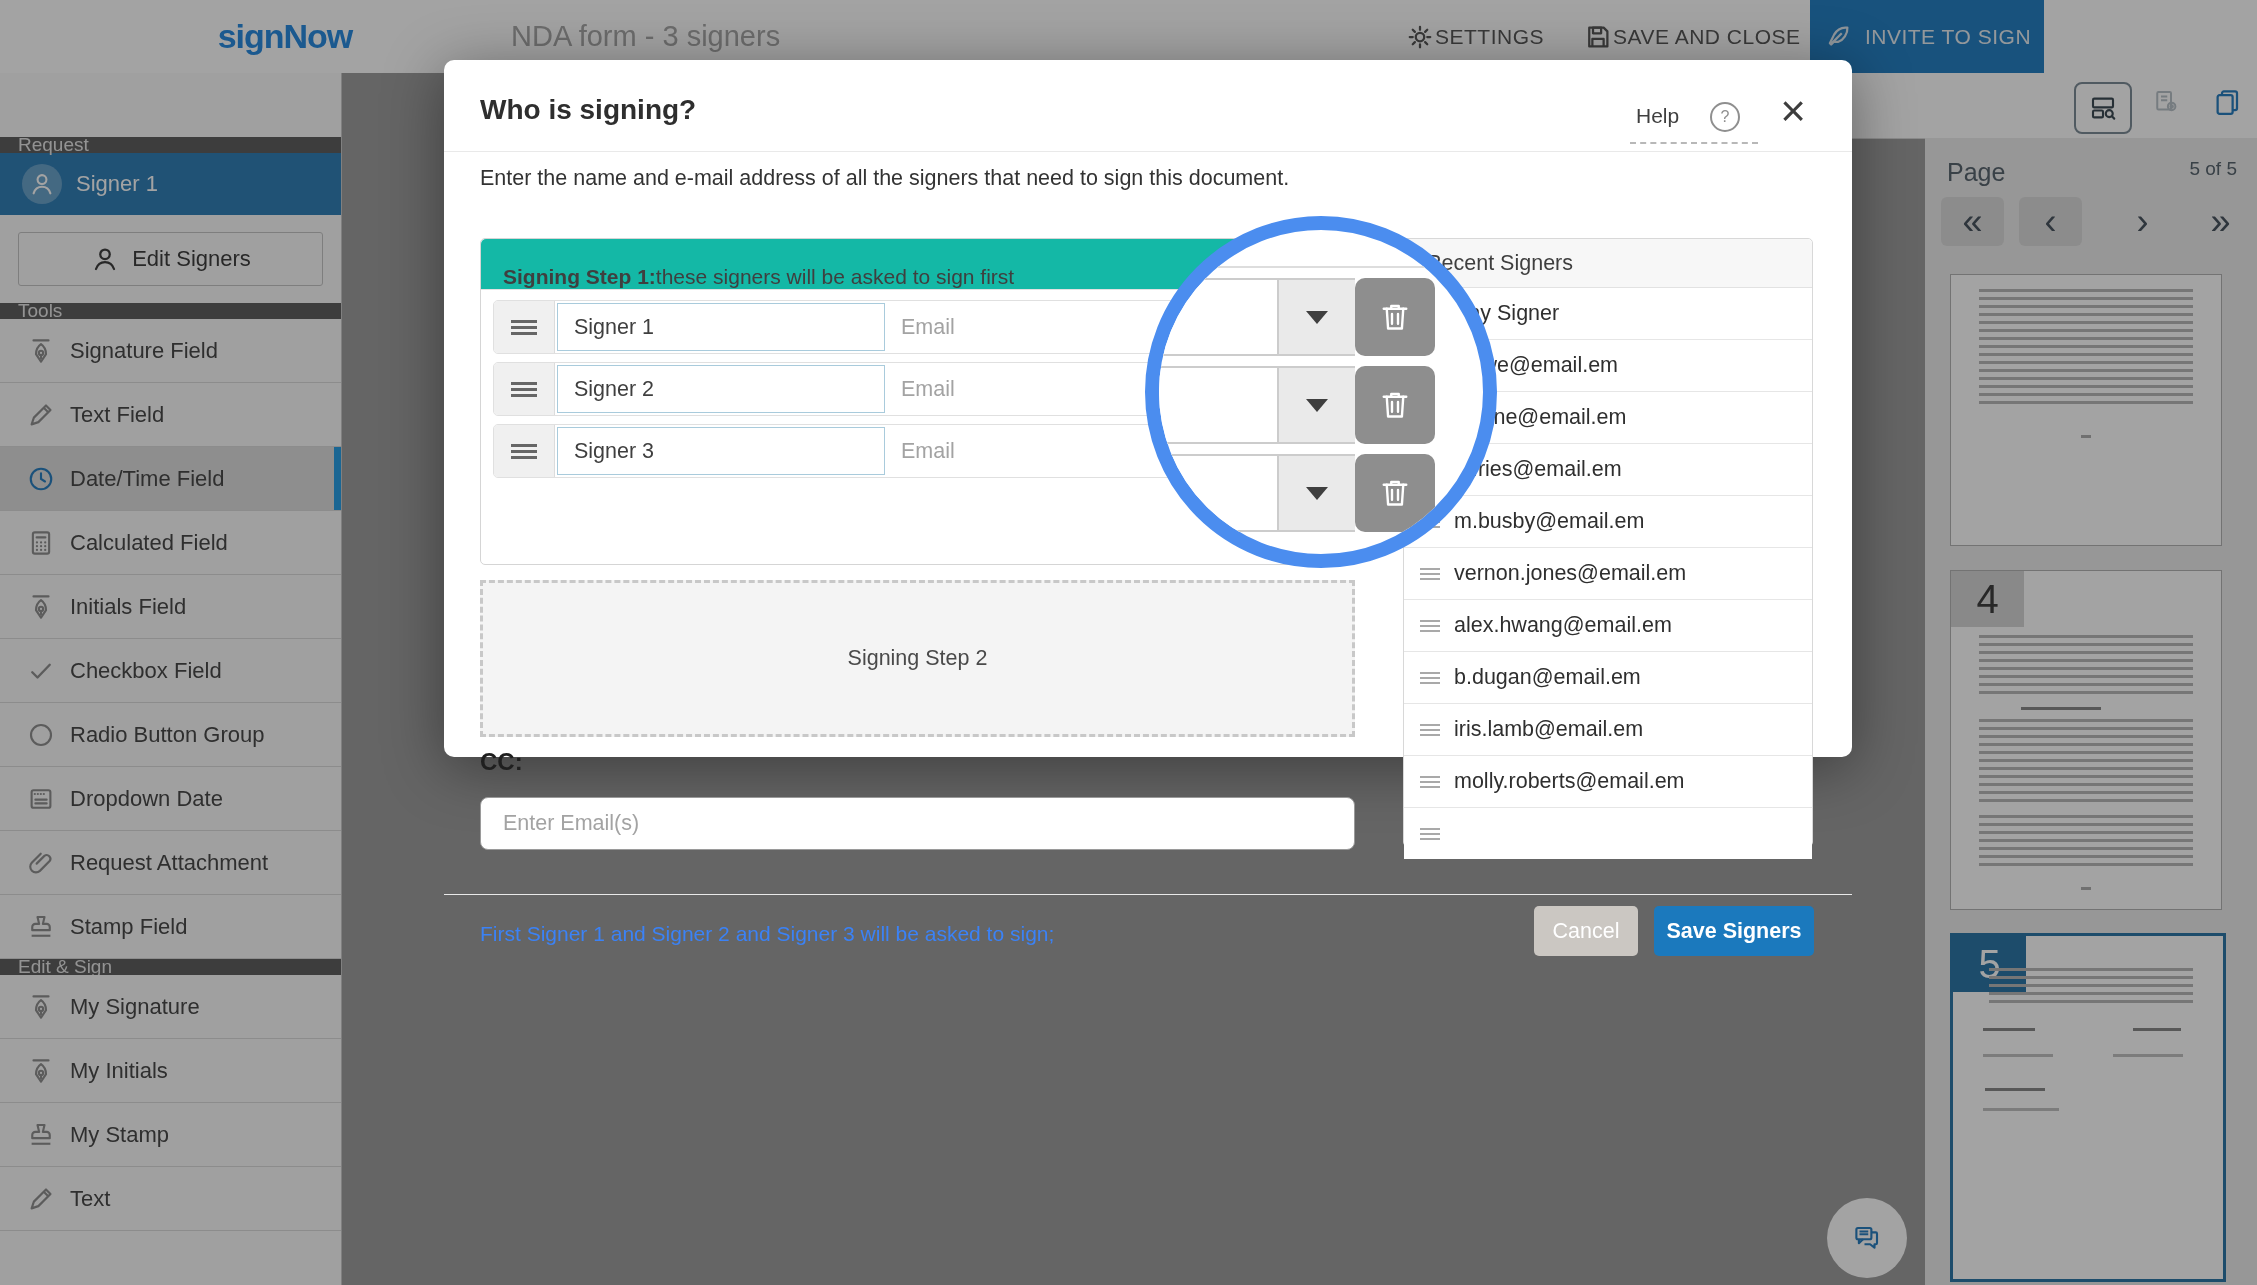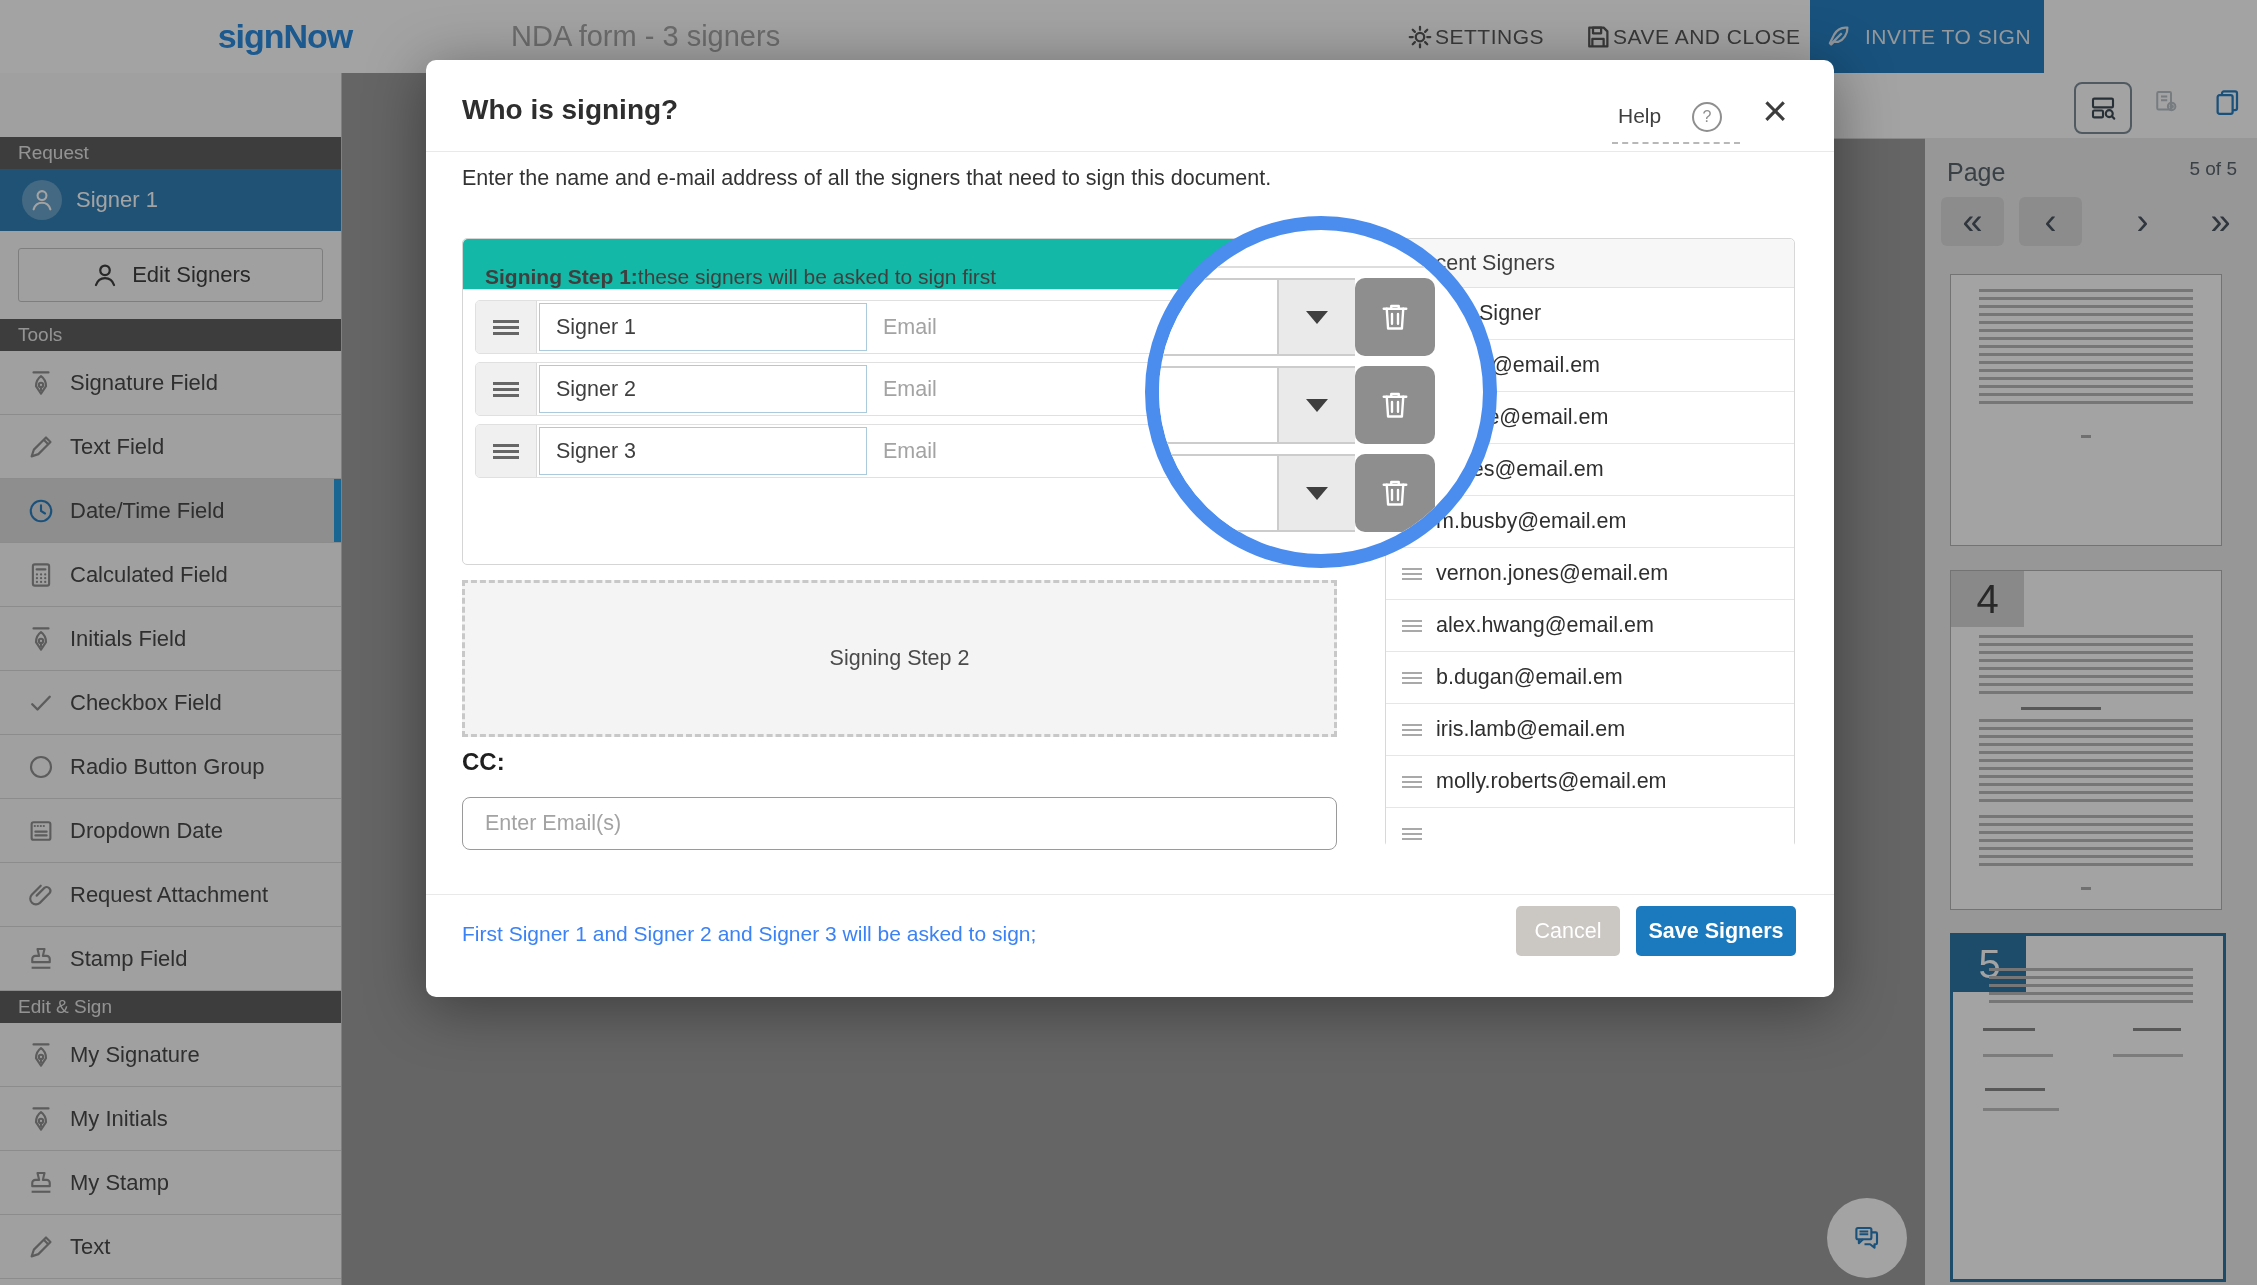--- a/index.html
+++ b/index.html
@@ -11,21 +11,21 @@
   
   #header{left:0;top:0;width:2257px;height:73px;background:#fff;border-bottom:1px solid #cfcfcf}
   #logo{left:205px;top:0;width:160px;height:73px;display:flex;align-items:center;justify-content:center;
         font-size:34px;font-weight:bold;letter-spacing:-1px;color:#2b8ce0}
   #doc-title{left:511px;top:0;height:73px;display:flex;align-items:center;font-size:29px;color:#a9a9a9}
   .hbtn{top:0;height:73px;display:flex;align-items:center;color:#595959;font-size:21px;letter-spacing:.5px}
   #invite-btn{left:1810px;top:0;width:234px;height:73px;background:#2780c4;color:#e8eef2;
               display:flex;align-items:center;justify-content:center;gap:12px;font-size:21px;letter-spacing:.5px}
 
   #sidebar{left:0;top:73px;width:341px;height:1212px;background:#fafafa;border-right:1px solid #c9c9c9}
-  .sb-bar{height:32px;background:#606060;color:#e6e6e6;font-size:19px;display:flex;align-items:center;padding-left:18px}
+  .sb-bar{height:16px;background:#606060;color:#e6e6e6;font-size:19px;display:flex;align-items:center;padding-left:18px}
   #signer-row{height:62px;background:#3381b8;color:#fff;display:flex;align-items:center;font-size:22px}
   #signer-row .av{width:40px;height:40px;border-radius:50%;background:rgba(255,255,255,.28);
                   margin:0 14px 0 22px;display:flex;align-items:center;justify-content:center}
   #edit-signers-wrap{height:88px;background:#fafafa;display:flex;align-items:center;justify-content:center}
   #edit-signers-btn{width:303px;height:52px;border:1px solid #c6c6c6;border-radius:3px;background:#fafafa;
                     display:flex;align-items:center;justify-content:center;gap:12px;font-size:22px;color:#3f3f3f}
   .sb-item{height:63px;display:flex;align-items:center;border-bottom:1px solid #dcdcdc;position:relative;
            font-size:22px;color:#4a4a4a;background:#fafafa}
   .sb-item .ico{margin:0 14px 0 26px;color:#909090}
   .sb-item.active{background:#dedede}
@@ -43,21 +43,21 @@
   .badge{position:absolute;left:0;top:0;width:73px;height:56px;display:flex;align-items:center;justify-content:center;
          font-size:40px}
   .tl{position:absolute;background:repeating-linear-gradient(180deg,#b9b9b9 0 3px,transparent 3px 8px)}
   .tline{position:absolute;height:3px;background:#9a9a9a}
 
   #chat-btn{left:1827px;top:1198px;width:80px;height:80px;border-radius:50%;background:#fff;
             display:flex;align-items:center;justify-content:center}
 
   
   #overlay{left:0;top:0;width:2257px;height:1285px;background:rgba(0,0,0,.36);z-index:10}
-  #modal{left:426px;top:60px;width:1408px;height:937px;background:#fff;border-radius:10px;z-index:20;
+  #modal{left:444px;top:60px;width:1408px;height:697px;background:#fff;border-radius:10px;z-index:20;
          box-shadow:0 10px 60px rgba(0,0,0,.4)}
   #modal-title{left:36px;top:34px;font-size:28px;font-weight:600;color:#2e2e2e}
   #help-label{left:1192px;top:44px;font-size:21px;color:#3f3f3f}
   #help-q{left:1266px;top:42px;width:26px;height:26px;border:2px solid #8f8f8f;border-radius:50%;
           color:#8f8f8f;font-size:16px;display:flex;align-items:center;justify-content:center}
   #help-dash{left:1186px;top:82px;width:128px;border-top:2px dashed #b8b8b8}
   #modal-close{left:1326px;top:28px;width:46px;height:46px;display:flex;align-items:center;justify-content:center;
                font-size:44px;font-weight:300;color:#3d3d3d}
   #modal-divider{left:0;top:91px;width:1408px;border-top:1px solid #e9e9e9}
   #modal-desc{left:36px;top:106px;font-size:21.5px;color:#333}

